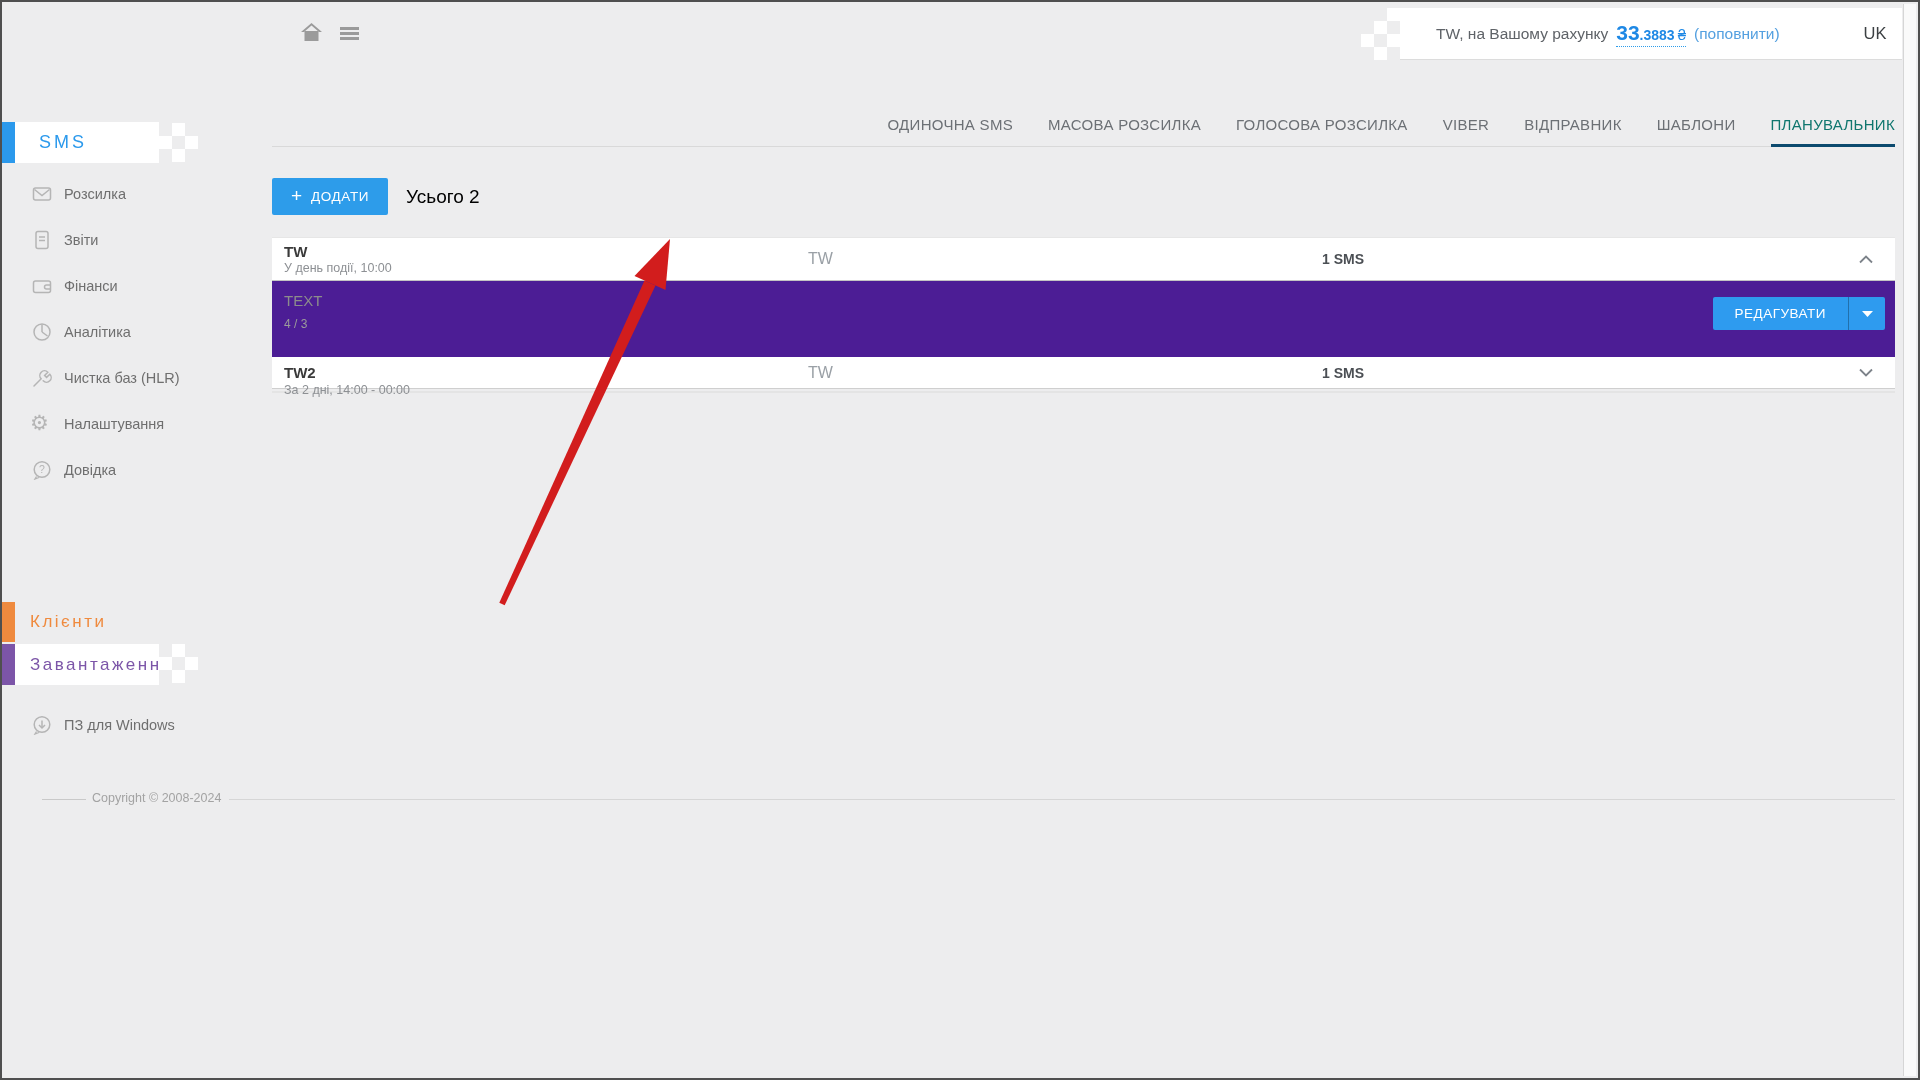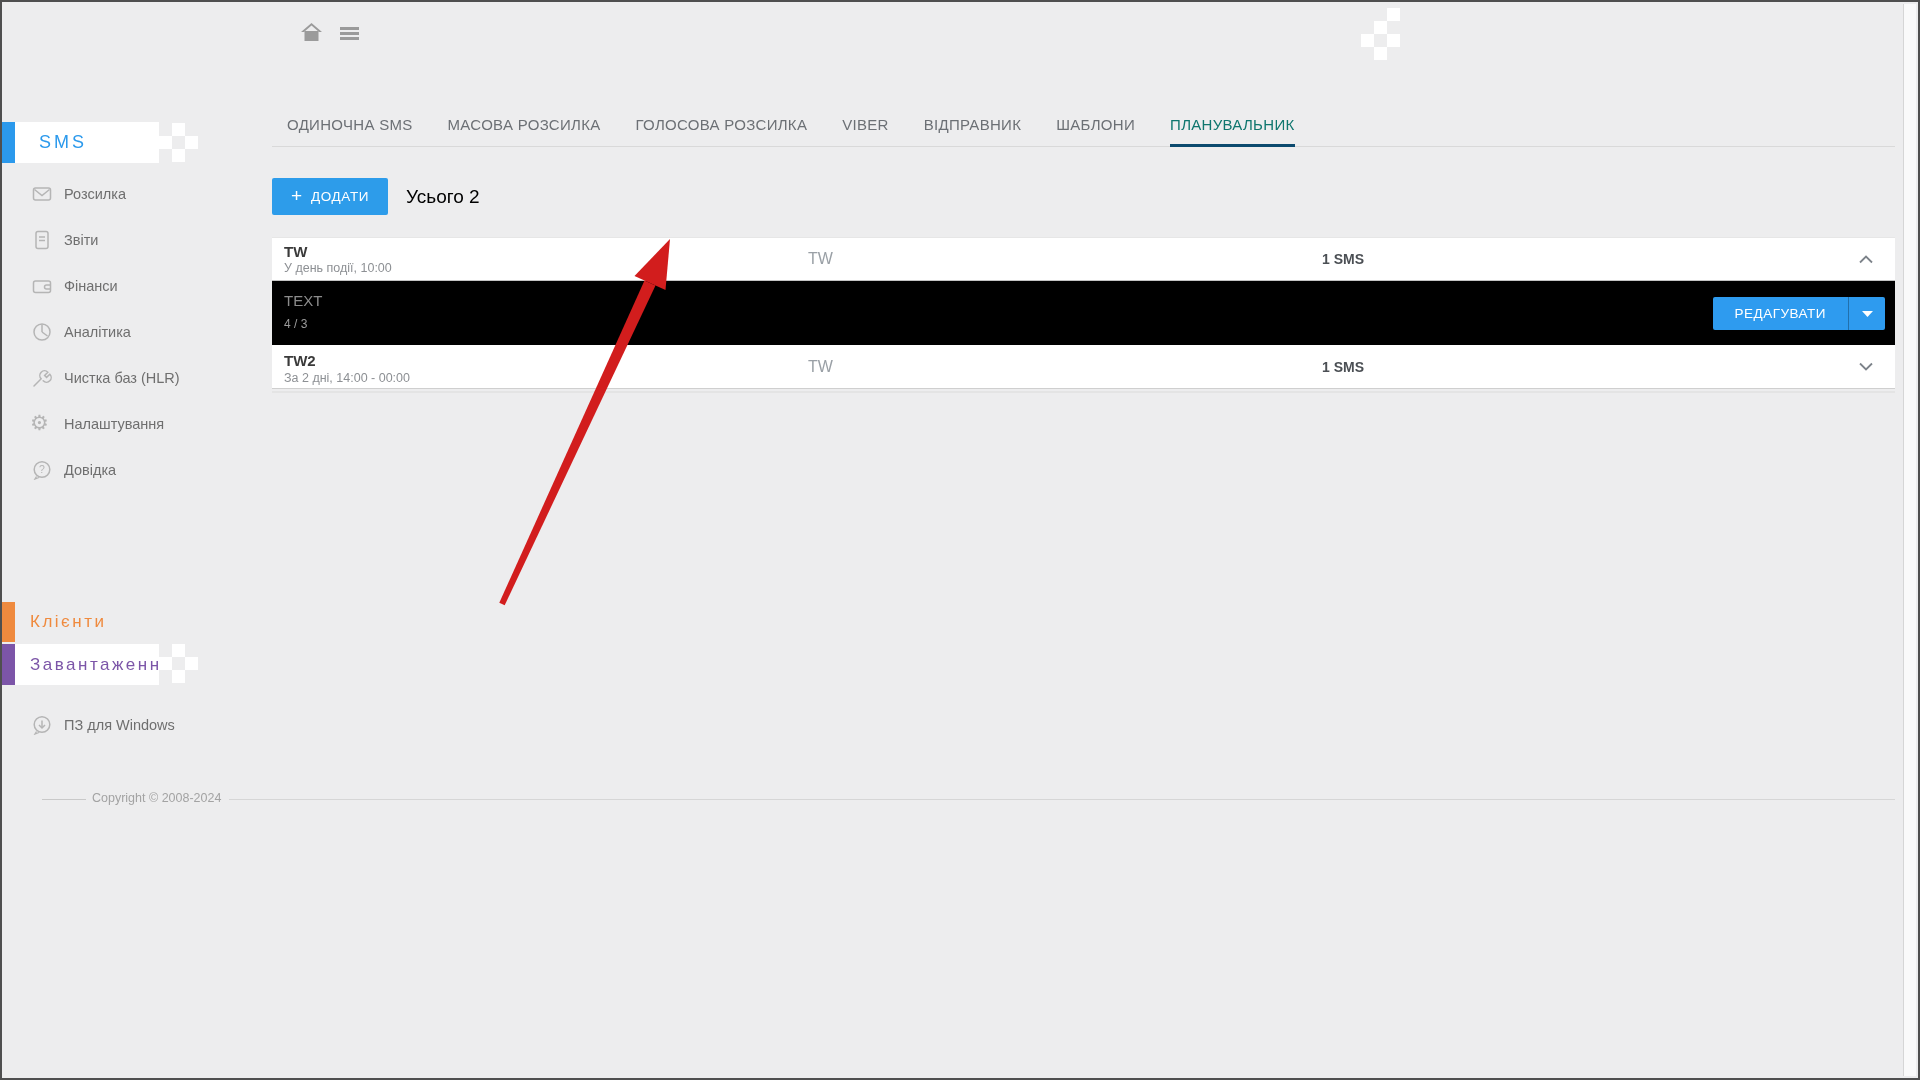--- a/index.html
+++ b/index.html
@@ -58,47 +58,47 @@
   .pz-item { position:absolute; left:0; top:700px; width:230px; height:45px; display:flex; align-items:center; cursor:pointer; }
   .pz-item .ic { position:absolute; left:30px; width:20px; height:20px; }
   .pz-item .t { margin-left:62px; font-size:14.5px; color:#6f6f6f; white-space:nowrap; }
 
   .copyright { position:absolute; left:90px; top:789px; font-size:12.5px; color:#a3a3a3; white-space:nowrap; }
   .cr-dash-l { position:absolute; left:40px; top:797px; width:44px; height:1px; background:#c9c9c9; }
   .cr-line-r { position:absolute; left:227px; top:797px; width:1666px; height:1px; background:#d6d6d6; }
 
   
   .tabs { position:absolute; left:270px; top:104px; width:1623px; height:41px;
-          border-bottom:1px solid #d9d9d9; display:flex; gap:35px; padding-left:15px; }
+          border-bottom:1px solid #d9d9d9; display:flex; gap:35px; padding-left:15px;justify-content:flex-end; }
   .tab { font-size:15px; color:#6c7075; letter-spacing:.3px; line-height:38px; height:41px;
          cursor:pointer; white-space:nowrap; }
   .tab.active { color:#0f766e; border-bottom:3px solid #0c4a6e; }
 
   
   .add-btn { position:absolute; left:270px; top:176px; width:116px; height:37px; background:#2d9cea;
              border-radius:2px; color:#fff; display:flex; align-items:center; justify-content:center;
              cursor:pointer; }
   .add-btn .plus { font-size:19px; font-weight:400; margin-right:9px; margin-top:-2px; }
   .add-btn .lab { font-size:13.5px; letter-spacing:.6px; }
   .total { position:absolute; left:404px; top:176px; line-height:37px; font-size:19px; color:#000000; }
 
   
   .list { position:absolute; left:270px; top:235px; width:1623px; }
   .srow { position:relative; background:#fff; cursor:pointer; }
   .srow.r1 { height:43px; border-top:1px solid #e6e6e6; }
-  .srow.r2 { height:44px; border-bottom:1px solid #cfcfcf; }
+  .srow.r2 { height:32px; border-bottom:1px solid #cfcfcf; }
   .srow .nm { position:absolute; left:12px; top:5px; font-size:15px; font-weight:bold; color:#3a3a3a; }
   .srow.r2 .nm { top:7px; }
   .srow .sch { position:absolute; left:12px; top:23px; font-size:12.5px; color:#8d9094; }
   .srow.r2 .sch { top:26px; }
   .srow .snd { position:absolute; left:536px; top:50%; transform:translateY(-50%); font-size:16px; color:#9aa0a6; }
   .srow .cnt { position:absolute; left:1050px; top:50%; transform:translateY(-50%);
                font-size:14px; font-weight:bold; color:#4b4f54; }
   .srow .chev { position:absolute; right:22px; top:50%; transform:translateY(-50%); width:14px; height:9px; }
-  .detail { position:relative; height:65px; background:#000000; border-top:1px solid #c4c4c4; }
+  .detail { position:relative; height:77px; background:#4c1d95; border-top:1px solid #c4c4c4; }
   .detail .txt { position:absolute; left:12px; top:11px; font-size:15px; color:#8c8c8c; }
   .detail .pg  { position:absolute; left:12px; top:36px; font-size:12px; color:#9b9b9b; }
   .edit-group { position:absolute; right:10px; top:16px; height:33px; display:flex; border-radius:2px; overflow:hidden; }
   .edit-main { background:#2e9bef; color:#fff; font-size:13.5px; letter-spacing:.5px;
                display:flex; align-items:center; padding:0 22px; cursor:pointer;
                border-right:1px solid rgba(0,0,0,.28); }
   .edit-caret { background:#2e9bef; width:36px; display:flex; align-items:center; justify-content:center; cursor:pointer; }
   .list-shadow { height:2px; background:#e4e4e4; margin-top:2px; }
 
   .arrow-overlay { position:absolute; left:0; top:0; width:1920px; height:1080px; pointer-events:none; }
@@ -117,20 +117,33 @@
       <span></span>
       <span></span>
     </div>
 
   <div class="ck" style="left:1359px;top:32px"></div>
   <div class="ck" style="left:1372px;top:19px"></div>
   <div class="ck" style="left:1372px;top:45px"></div>
   <div class="ck" style="left:1385px;top:32px"></div>
   <div class="ck" style="left:1385px;top:6px"></div>
 
+  <div class="acct-panel">
+    <span class="acct-text">TW, на Вашому рахунку</span>
+    <span class="bal-group"><span class="bal-int">33</span><span class="bal-frac">.3883</span><span class="bal-cur">₴</span></span>
+    <span class="topup">(поповнити)</span>
+    <span class="lang">
+      <span class="flag"><span class="b"></span><span class="y"></span></span>
+      <span class="lang-code">UK</span>
+    </span>
+    <svg class="power" width="32" height="32" viewBox="0 0 32 32">
+      <path d="M10.6,7.4 A11,11 0 1 0 21.4,7.4" fill="none" stroke="#9e9e9e" stroke-width="3.4" stroke-linecap="round"></path>
+      <line x1="16" y1="3" x2="16" y2="14.5" stroke="#9e9e9e" stroke-width="3.4" stroke-linecap="round"></line>
+    </svg>
+  </div>
 
   <div class="sms-strip">
     <div class="bar"></div>
     <div class="lbl">SMS</div>
   </div>
   <div class="ck" style="left:157px;top:134px"></div>
   <div class="ck" style="left:170px;top:121px"></div>
   <div class="ck" style="left:170px;top:147px"></div>
   <div class="ck" style="left:183px;top:134px"></div>
 

